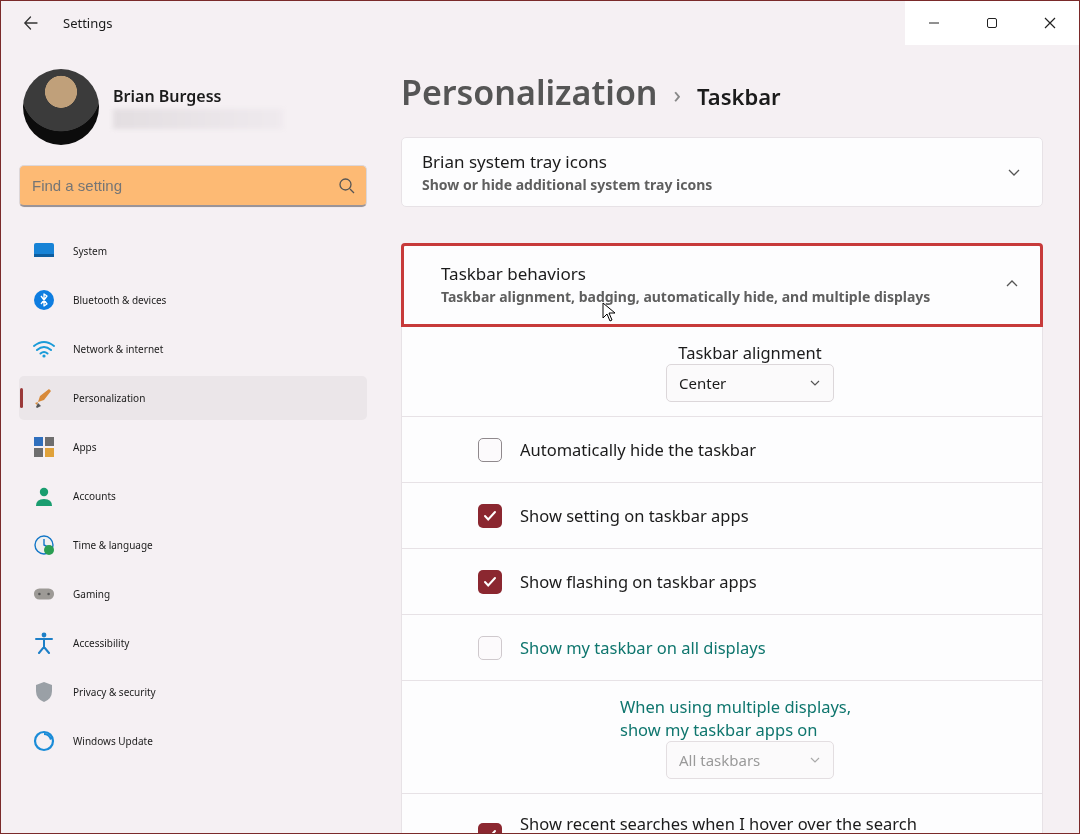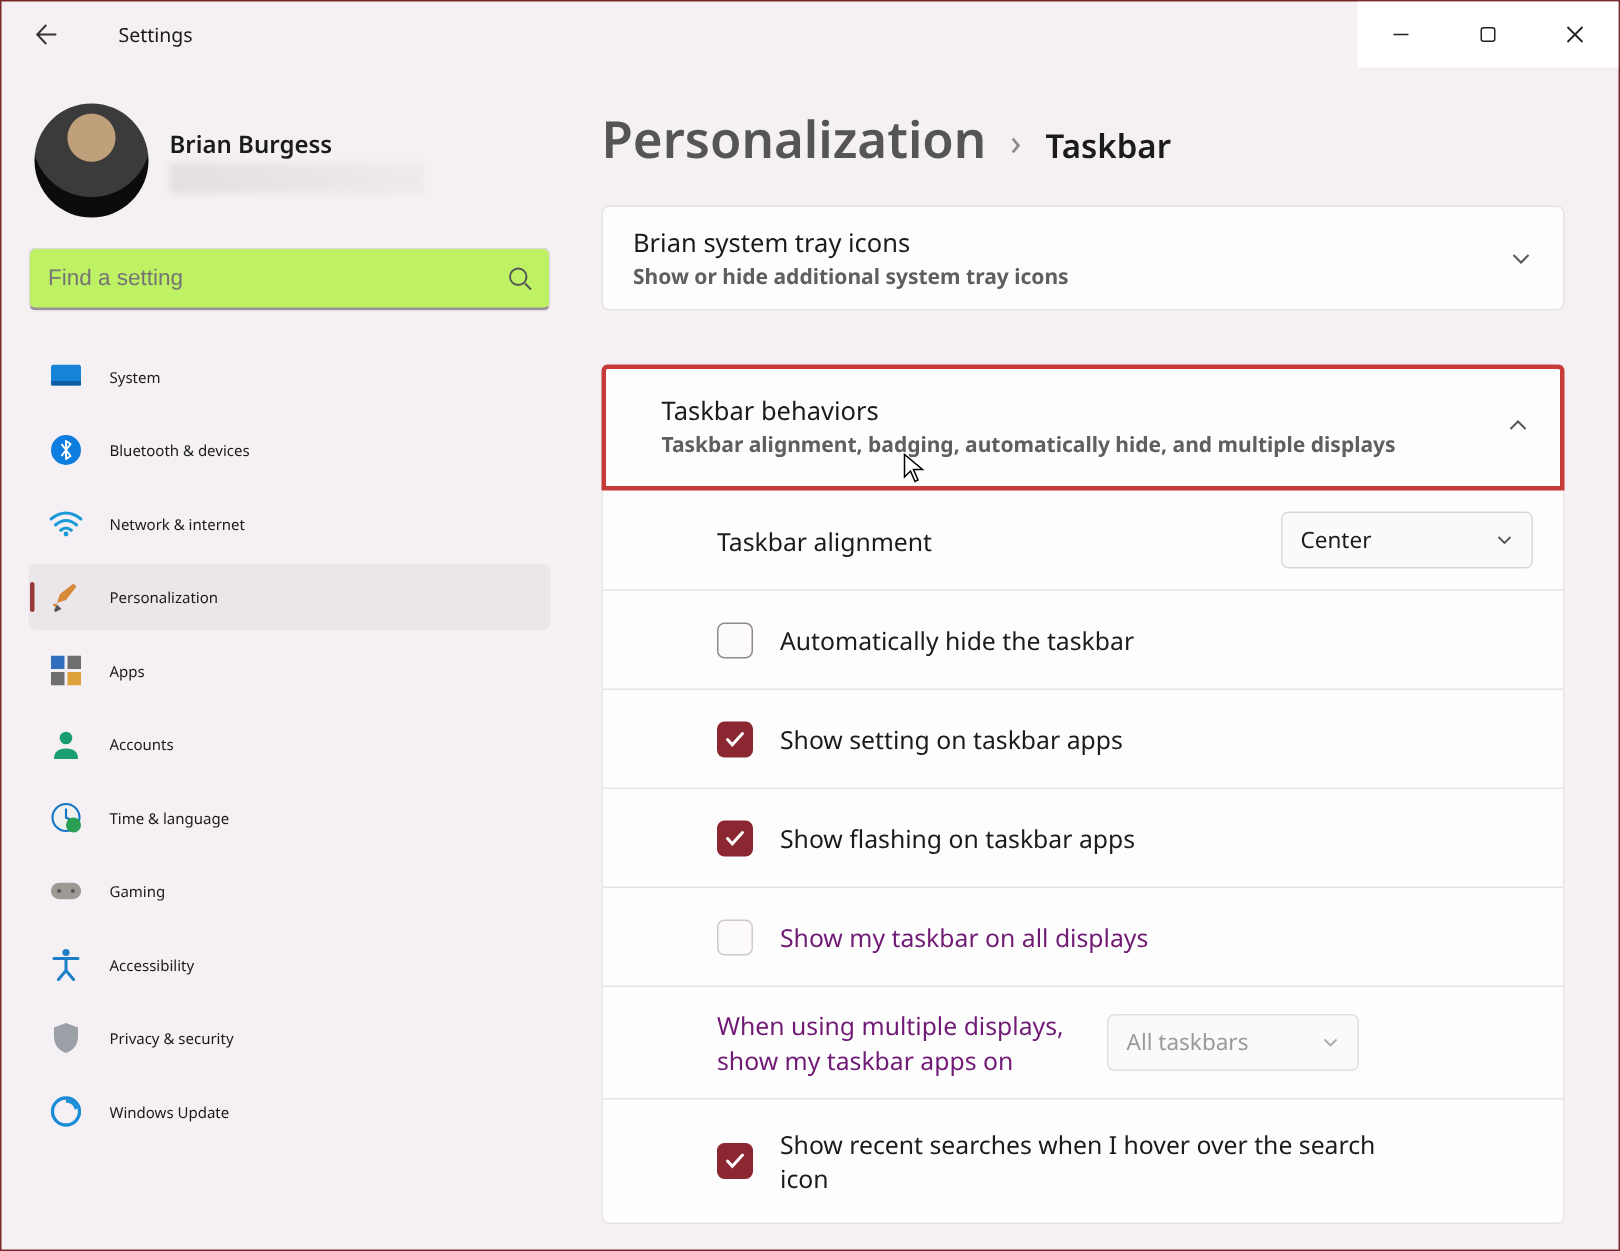--- a/index.html
+++ b/index.html
@@ -21,21 +21,20 @@
     background: var(--bg);
     font-family: "Segoe UI", system-ui, sans-serif;
     color: var(--text);
     overflow:hidden;
     border:1px solid #7a2a2a;
   }
   
   .titlebar {
     display:flex; align-items:center;
     height:44px;
-    gap:16px;
   }
   .back-btn {
     width:48px; height:44px;
     display:flex; align-items:center; justify-content:center;
     margin-left: 6px;
   }
   .title {
     font-size:13px;
     margin-left: 8px;
   }
@@ -73,21 +72,21 @@
   .profile-info { display:flex; flex-direction:column; }
   .profile-name { font-weight:600; font-size:16px; }
   .blur-line {
     width:170px; height:20px; margin-top:2px;
     background: linear-gradient(90deg,#e3dee1,#efeaee);
     filter: blur(2px);
   }
   .search-wrap {
     margin-top:4px;
     height:42px;
-    background:#bef264;
+    background:#fdba74;
     border:1px solid #dcd7da;
     border-bottom:2px solid #9a9498;
     border-radius:5px;
     display:flex; align-items:center;
     padding:0 10px;
     box-shadow: 0 1px 0 rgba(0,0,0,.02);
   }
   .search-wrap input {
     border:none; outline:none; background:transparent;
     flex:1; font-size:15px; color:#555;
@@ -164,23 +163,23 @@
     border-radius:0;
   }
   .subpanel:last-child { border-radius:0 0 5px 5px; }
   .subrow {
     display:flex; align-items:center;
     padding: 18px 20px 18px 76px;
     min-height:66px;
     border-top:1px solid var(--card-border);
   }
   .subrow:first-child { border-top:none; }
-  .subrow.short { padding-top:14px; padding-bottom:14px; }
+  .subrow.short { padding-top:14px; padding-bottom:14px;flex-direction:column; }
   .subrow .label { font-size:16.5px; flex:1; }
-  .subrow .label.disabled { color:#701a75; }
+  .subrow .label.disabled { color:#0f766e; }
   .subrow .checkbox {
     width:24px; height:24px;
     border-radius:5px;
     margin-right:18px;
     flex-shrink:0;
     display:flex; align-items:center; justify-content:center;
   }
   .subrow .checkbox.off {
     border:1.5px solid #8f898d;
     background:#fcfafc;

